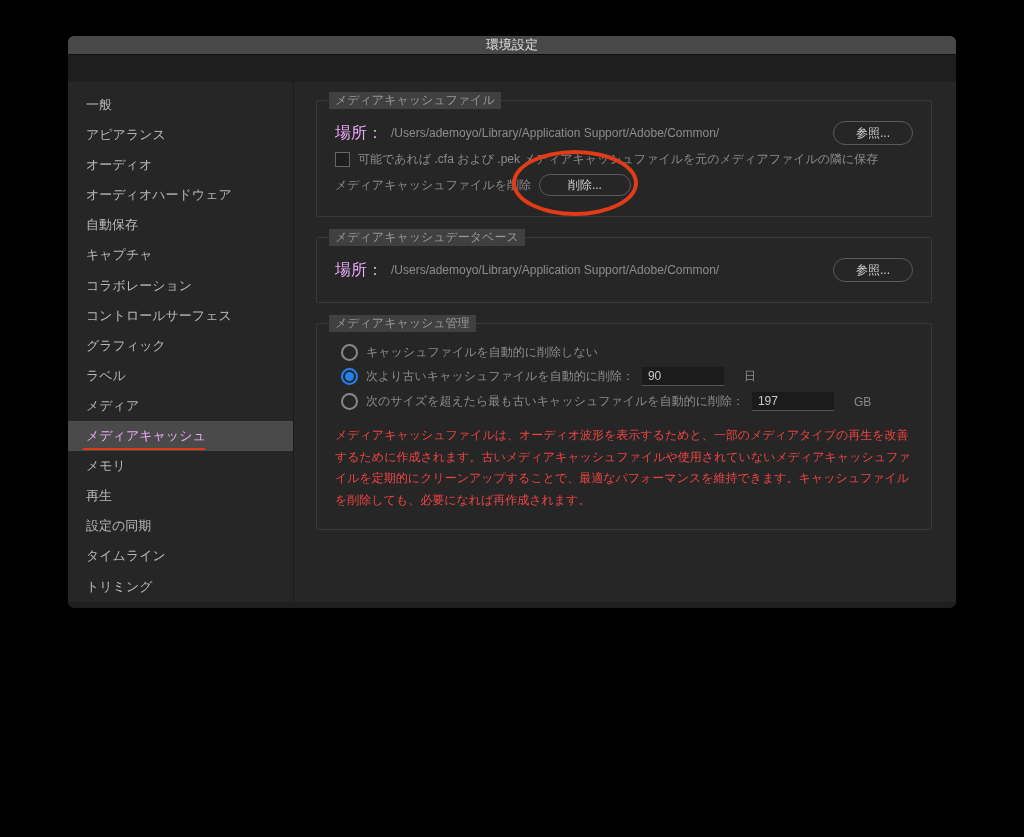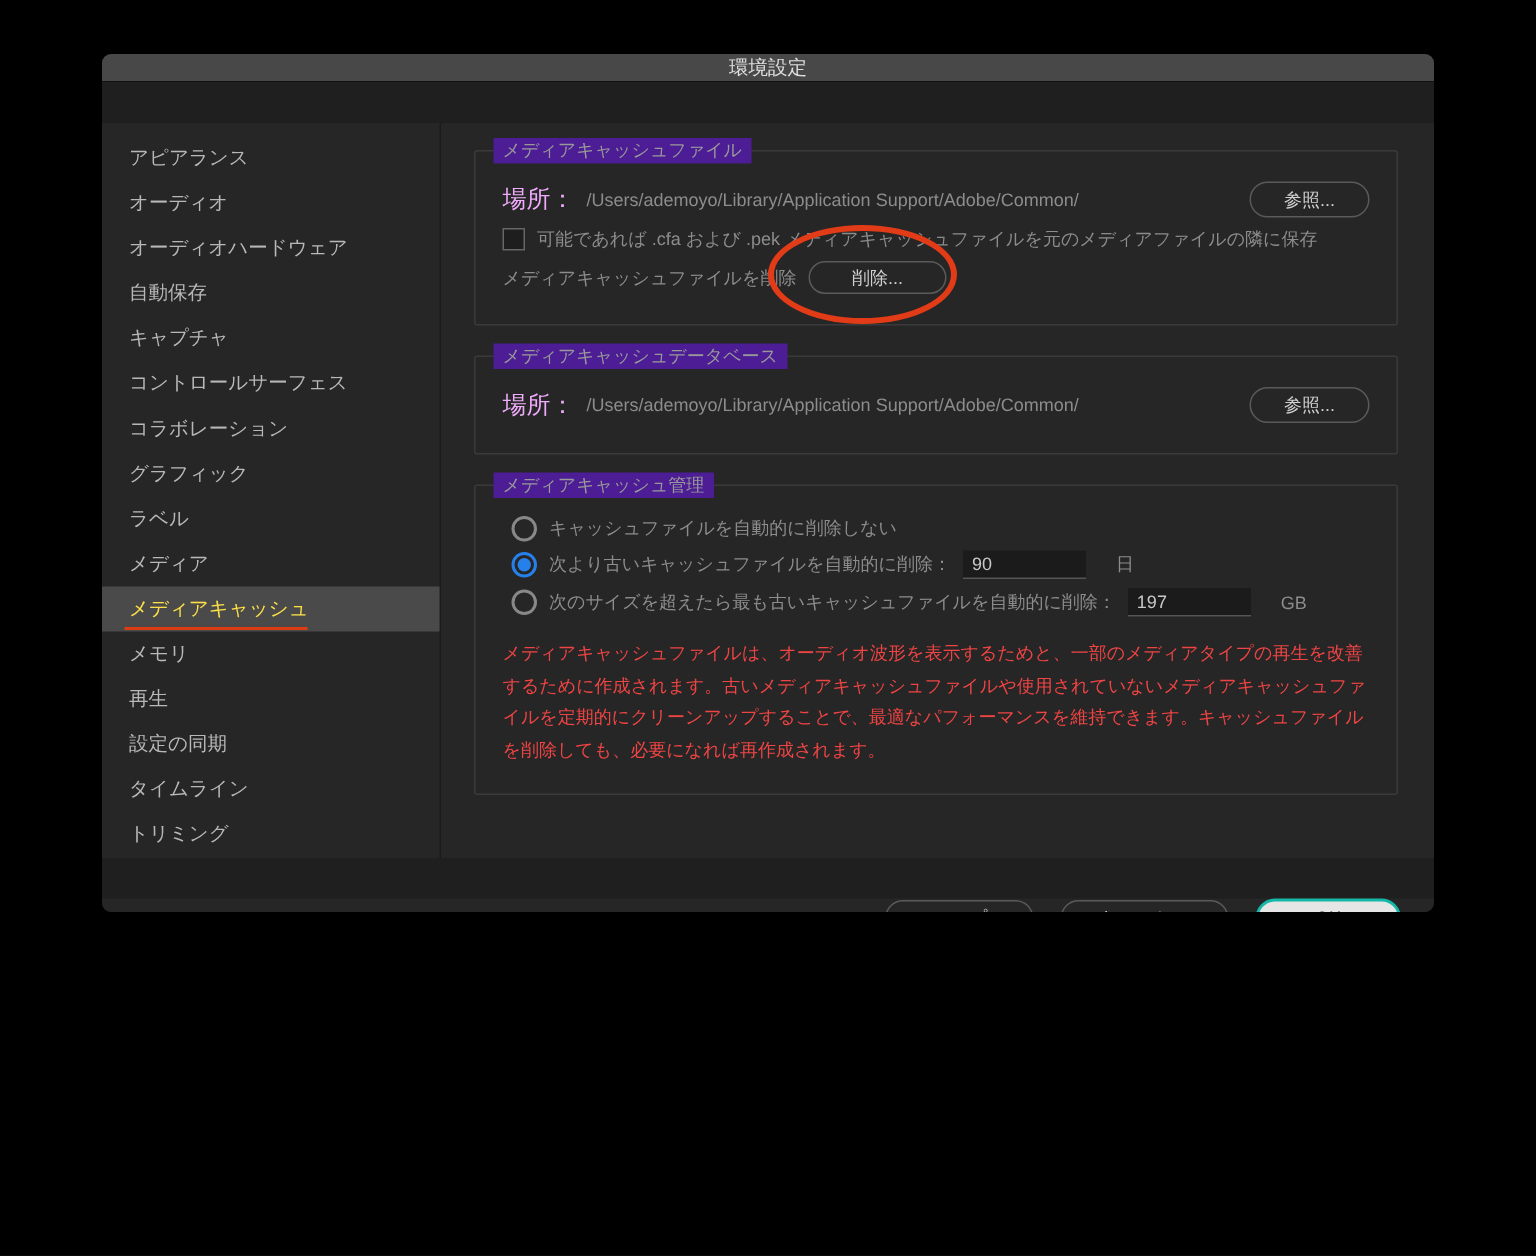--- a/index.html
+++ b/index.html
@@ -48,21 +48,21 @@
   .sidebar-item {
     padding: 4px 10px 4px 18px;
     color: #b8b8b8;
     font-size: 13px;
     line-height: 1.7;
     cursor: default;
     position: relative;
   }
   .sidebar-item.selected {
     background: #4a4a4a;
-    color: #fde047;
+    color: #f0abfc;
   }
   .sidebar-underline {
     position: absolute;
     left: 15px; right: 88px;
     bottom: 1px;
     height: 2px;
     background: #dd3c13;
   }
   .main {
     flex: 1;
@@ -72,21 +72,21 @@
   .group {
     border: 1px solid #3a3a3a;
     border-radius: 2px;
     margin-bottom: 20px;
     padding: 14px 18px 14px 18px;
     position: relative;
   }
   .group-title {
     position: absolute;
     top: -9px; left: 12px;
-    background: #4c1d95;
+    background: #404040;
     padding: 0 6px;
     color: #999;
     font-size: 12px;
   }
   .row {
     display: flex;
     align-items: center;
     margin: 6px 0;
     gap: 8px;
   }
@@ -175,27 +175,28 @@
 <body>
 
 <div class="window">
   <div class="titlebar">
     <span>環境設定</span>
   </div>
 
   <div class="content">
 
     <div class="sidebar" id="sidebar">
+        <div class="sidebar-item">一般</div>
         <div class="sidebar-item">アピアランス</div>
         <div class="sidebar-item">オーディオ</div>
         <div class="sidebar-item">オーディオハードウェア</div>
         <div class="sidebar-item">自動保存</div>
         <div class="sidebar-item">キャプチャ</div>
+        <div class="sidebar-item">コラボレーション</div>
         <div class="sidebar-item">コントロールサーフェス</div>
-        <div class="sidebar-item">コラボレーション</div>
         <div class="sidebar-item">グラフィック</div>
         <div class="sidebar-item">ラベル</div>
         <div class="sidebar-item">メディア</div>
         <div class="sidebar-item selected">メディアキャッシュ<div class="sidebar-underline"></div></div>
         <div class="sidebar-item">メモリ</div>
         <div class="sidebar-item">再生</div>
         <div class="sidebar-item">設定の同期</div>
         <div class="sidebar-item">タイムライン</div>
         <div class="sidebar-item">トリミング</div>
       </div>

